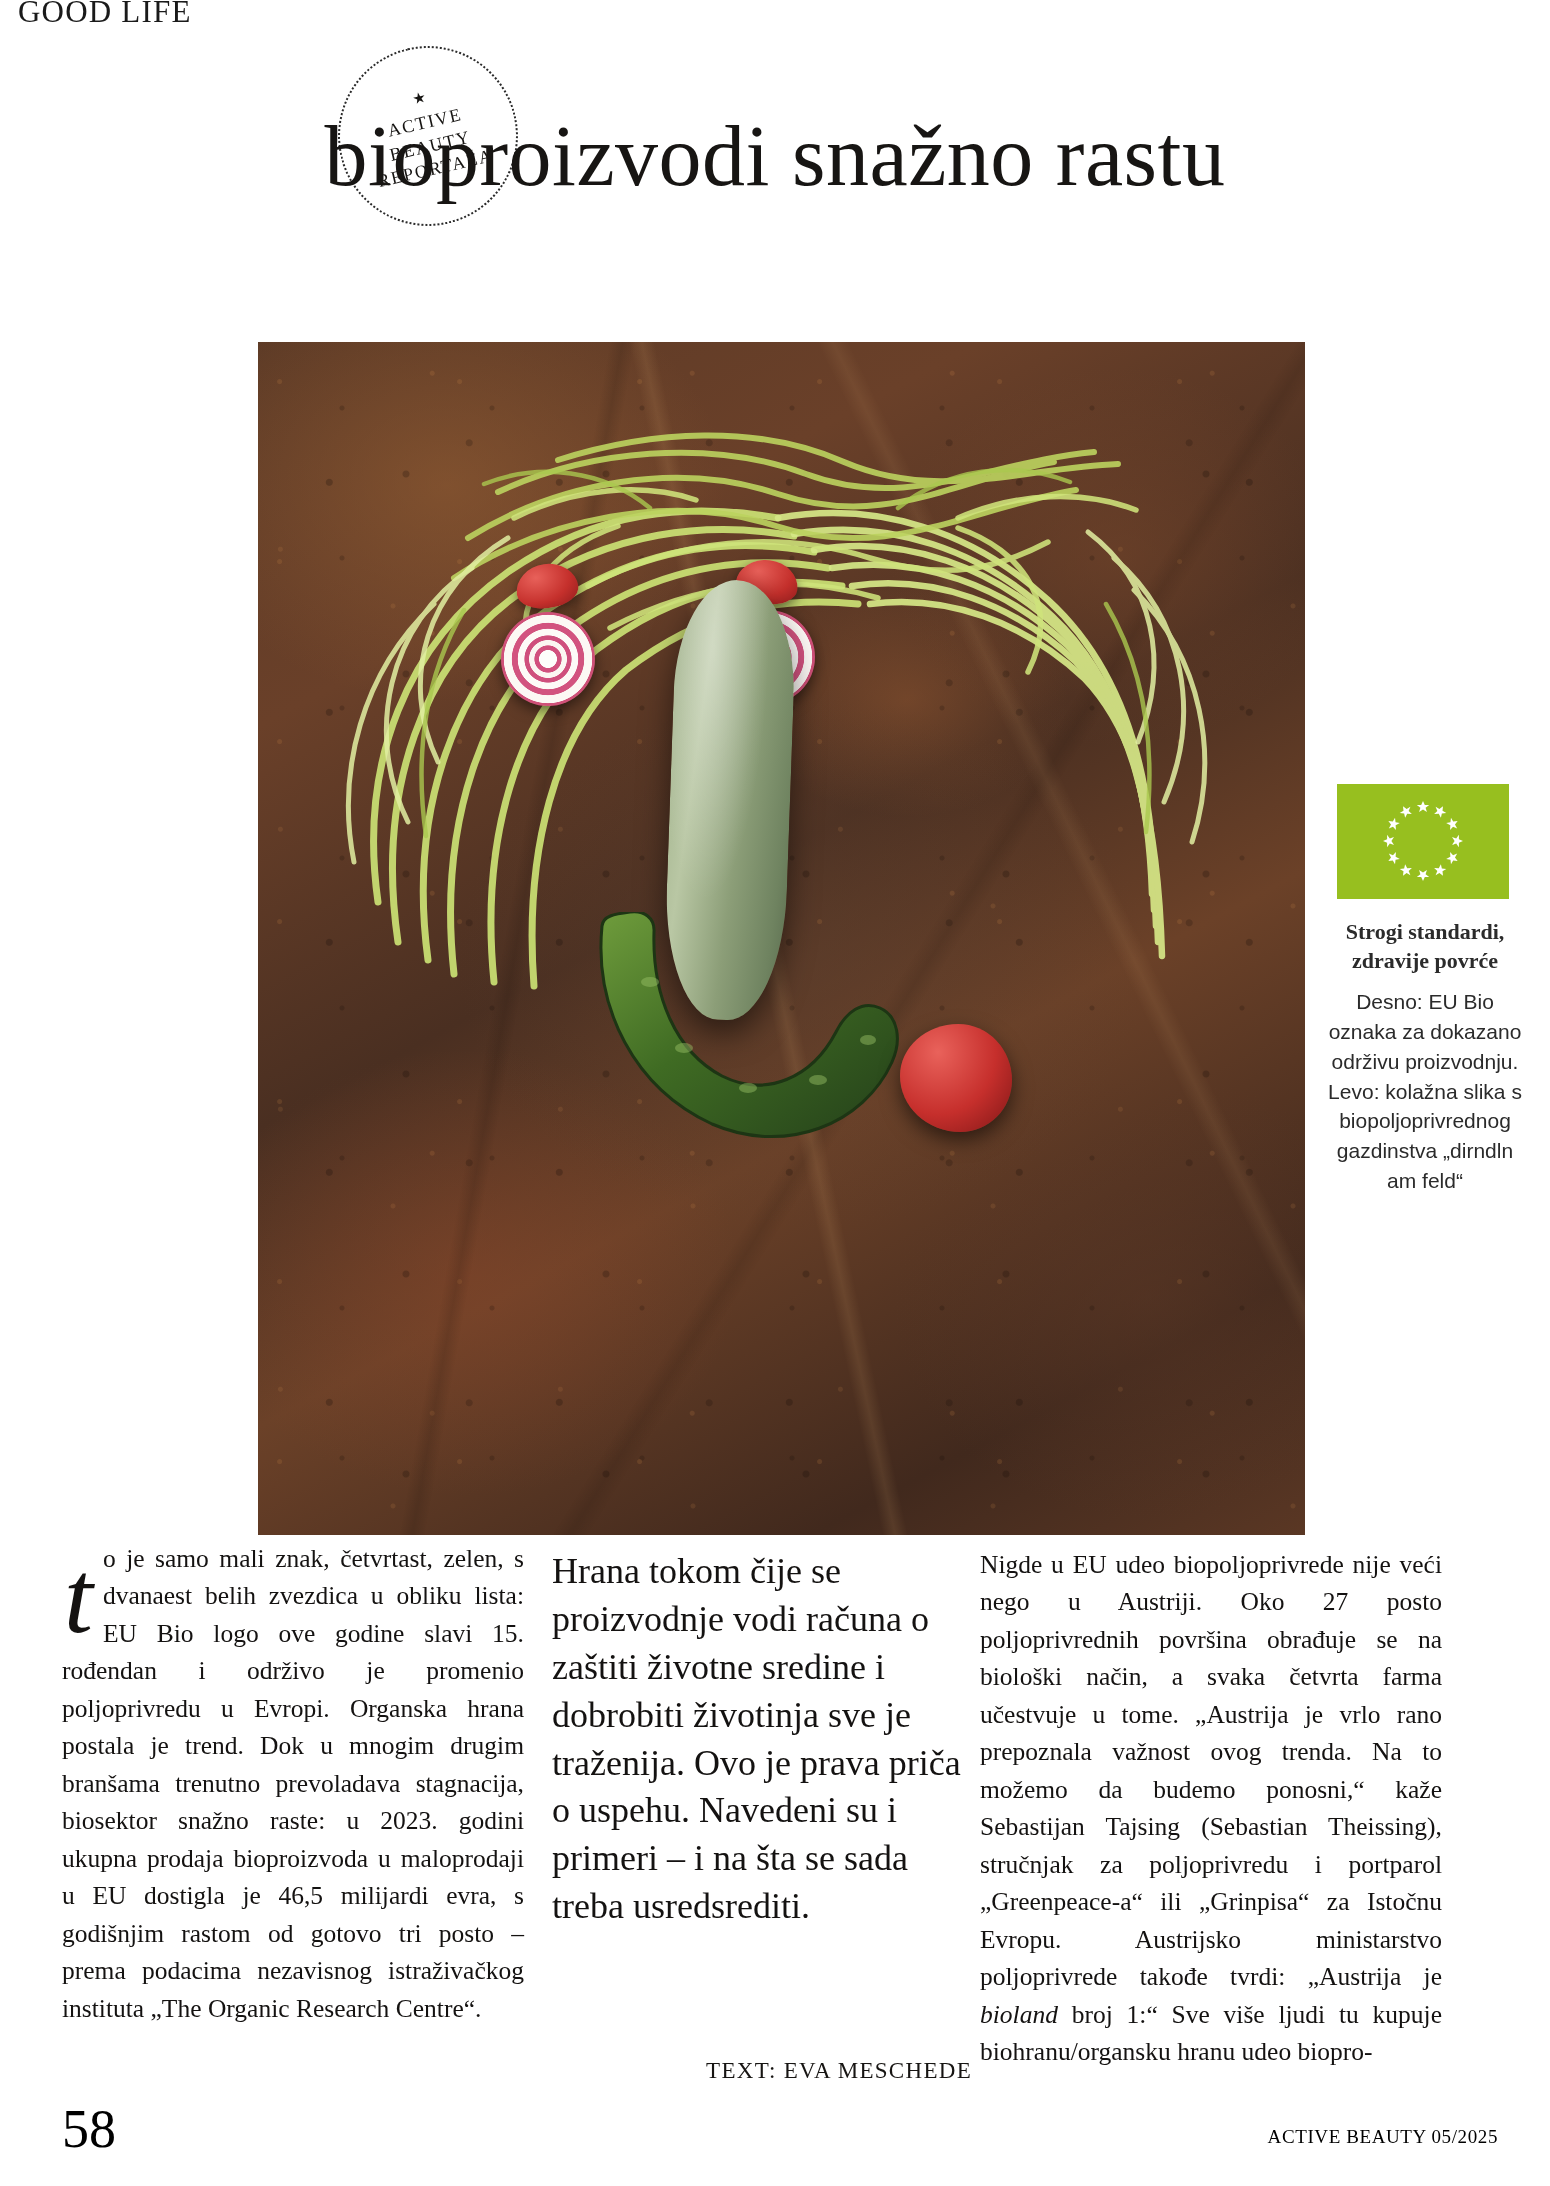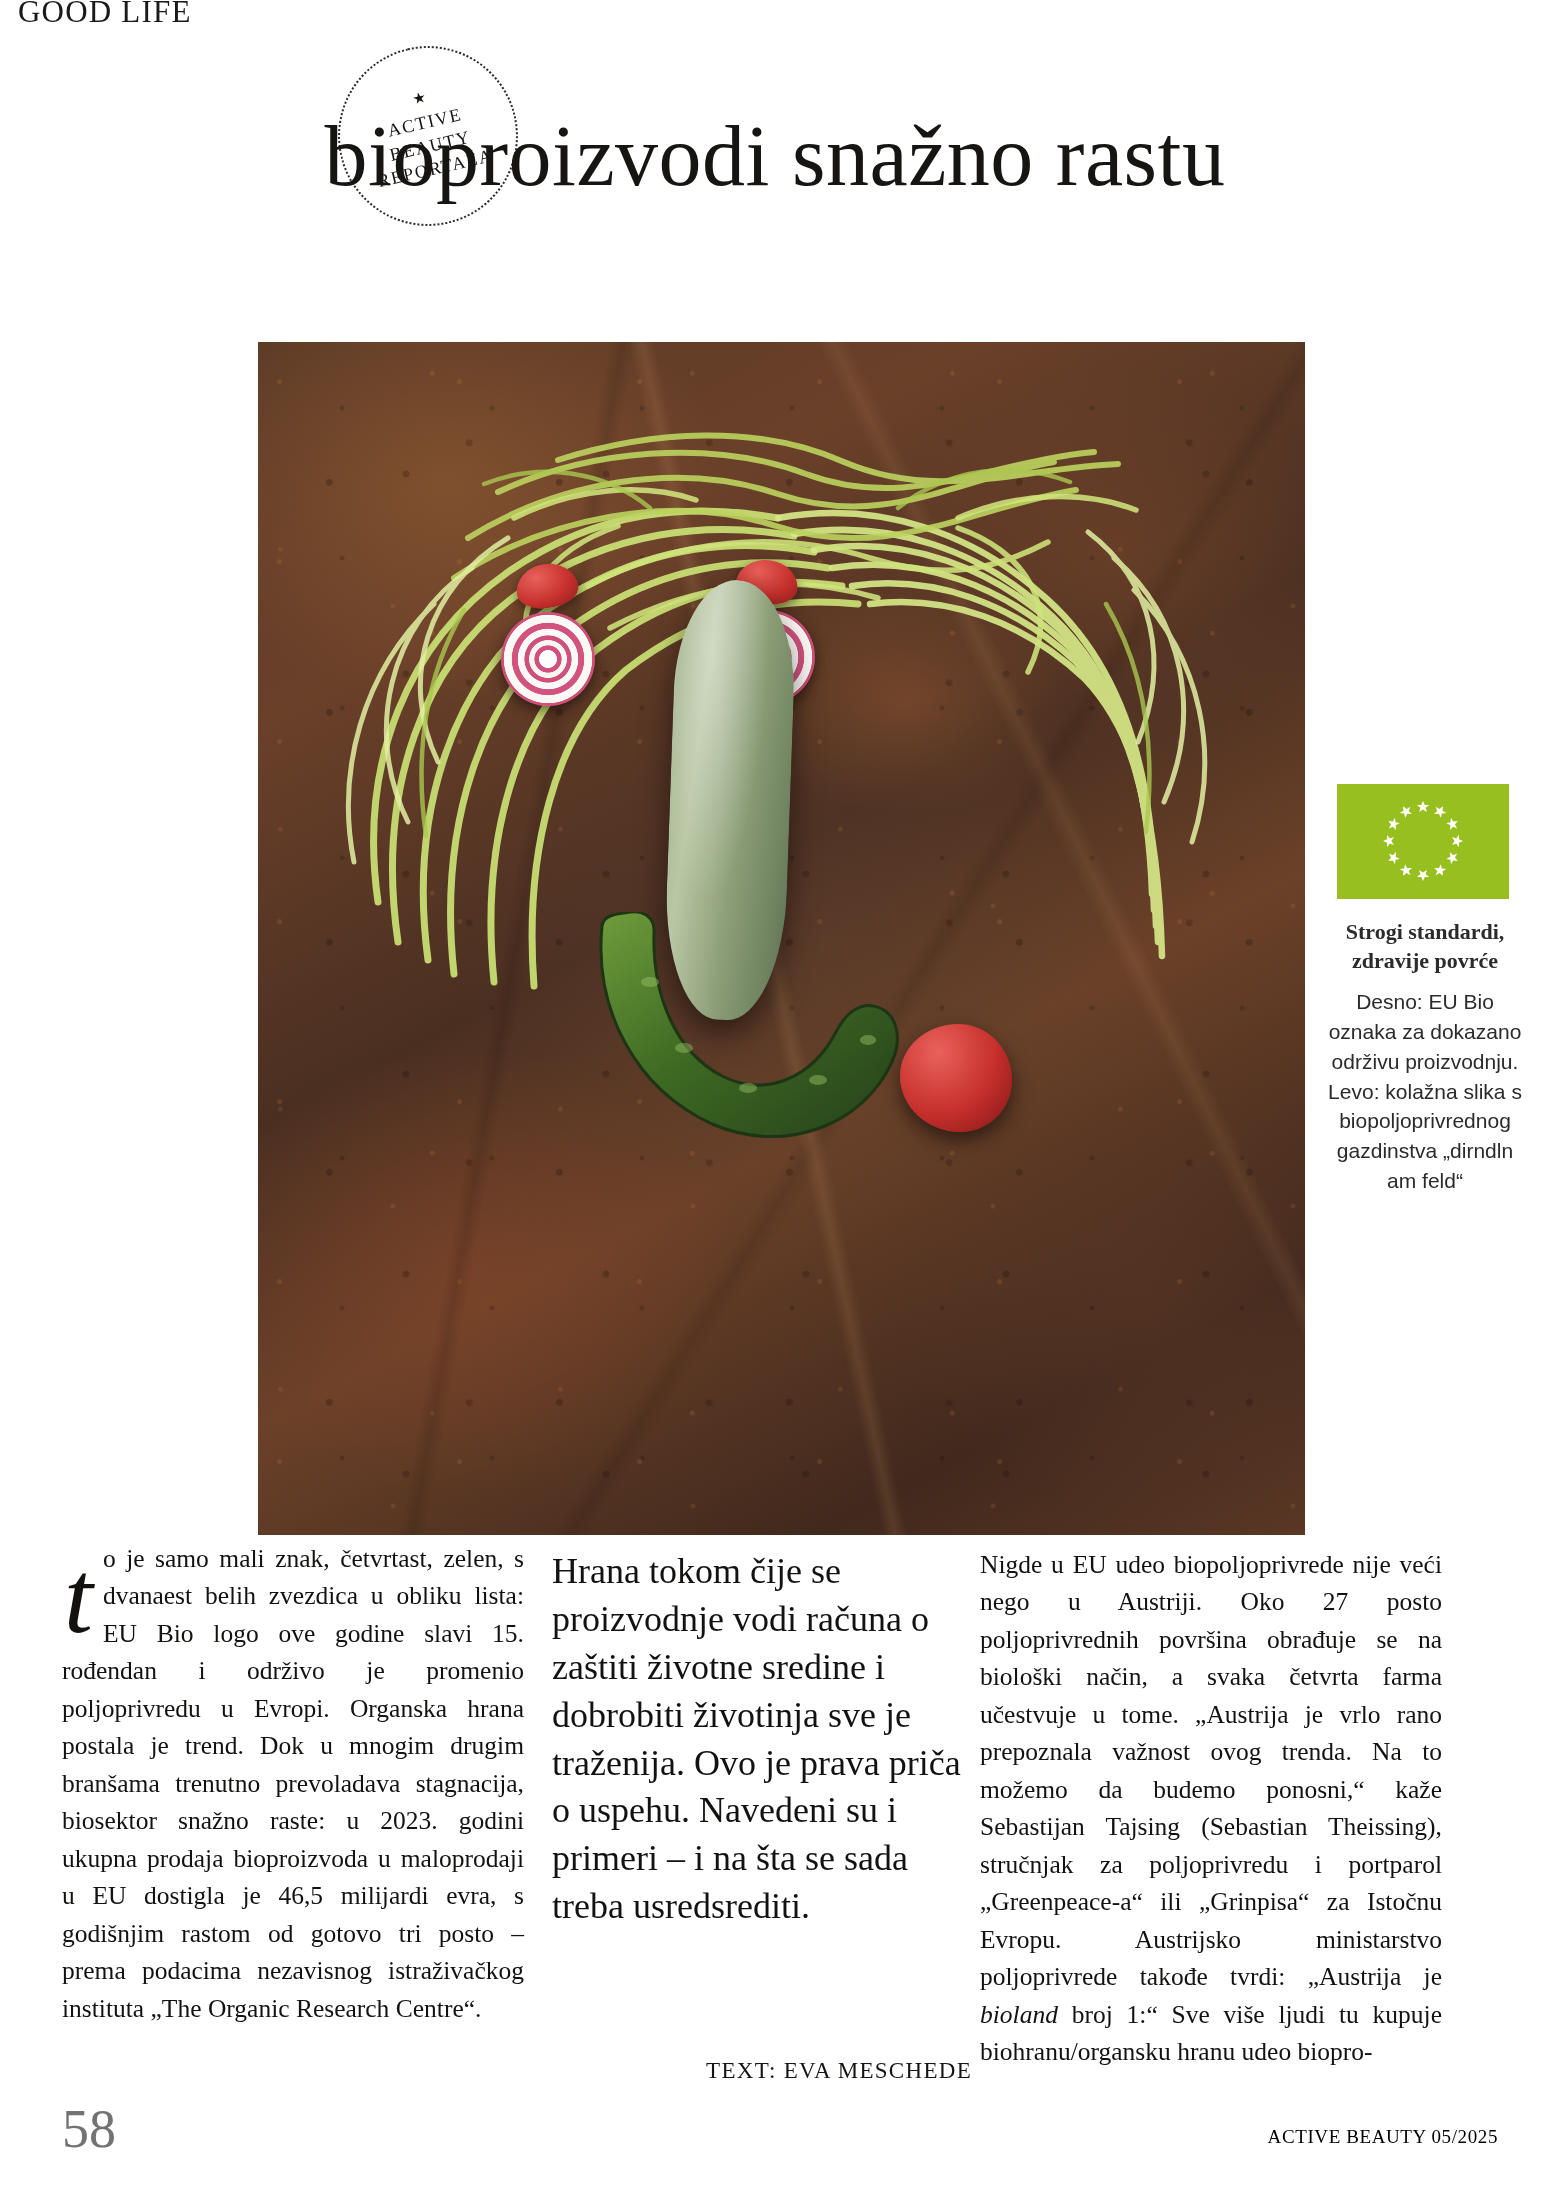--- a/index.html
+++ b/index.html
@@ -255,21 +255,21 @@
   }
   .col3 i { font-style: italic; }
 
   
   .folio {
     position: absolute;
     left: 62px;
     top: 2098px;
     font-size: 54px;
     font-family: "Liberation Serif", serif;
-    color: #737373;
+    color: #000000;
   }
   .footer-right {
     position: absolute;
     right: 52px;
     top: 2126px;
     font-size: 19px;
     letter-spacing: 0.6px;
     font-family: "Liberation Serif", serif;
     color: #000000;
   }

